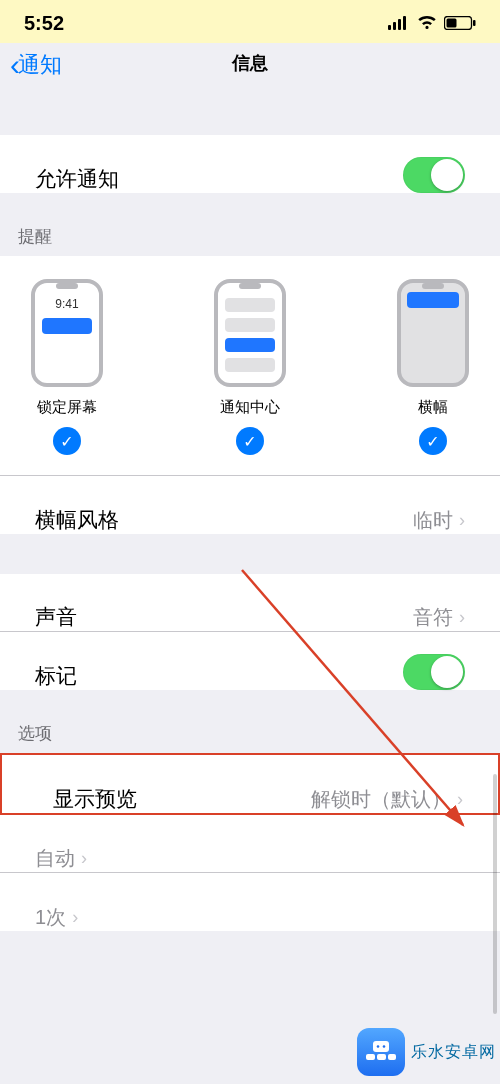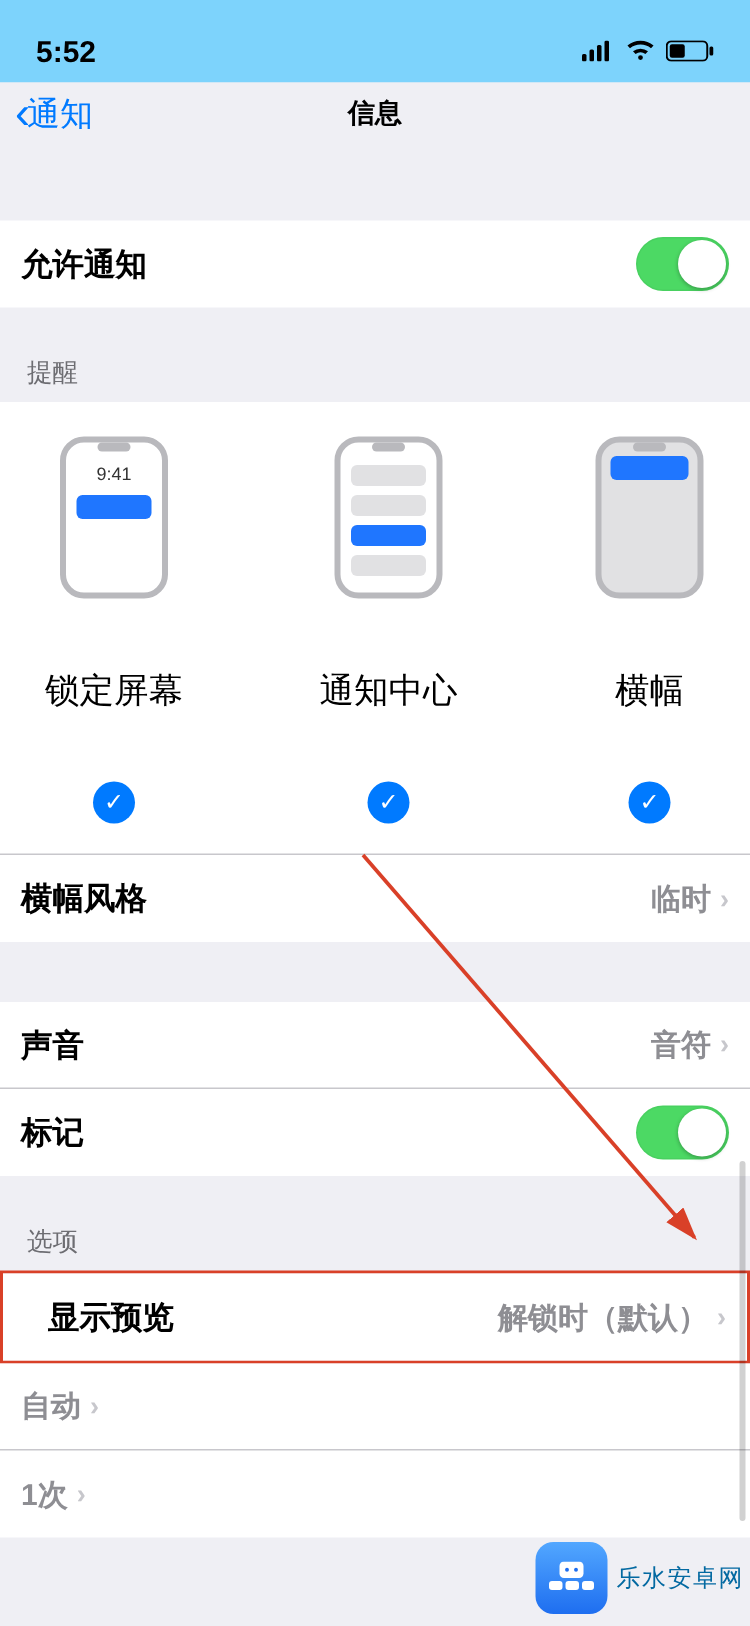--- a/index.html
+++ b/index.html
@@ -10,22 +10,22 @@
       background: #efeff4;
       color: #000;
       position: relative;
       overflow: hidden;
     }
 
     .status-bar {
       display: flex;
       justify-content: space-between;
       align-items: center;
-      padding: 24px 24px 8px;
-      background: #7dd3fc;
+      padding: 12px 24px 8px;
+      background: #fef9c3;
       font-size: 20px;
       font-weight: 600;
     }
     .status-right { display: flex; align-items: center; gap: 6px; }
 
     .nav-bar {
       display: flex;
       align-items: center;
       padding: 8px 10px 16px;
       background: #efeff4;
@@ -45,26 +45,25 @@
     .nav-title {
       flex: 1;
       text-align: center;
       font-size: 18px;
       font-weight: 600;
     }
 
     .section { background: #fff; }
     .row {
       display: flex;
-      align-items: center;
+      align-items: flex-end;
       justify-content: space-between;
-      padding: 0 14px;
+      padding: 0 35px;
       min-height: 58px;
       border-bottom: 0.5px solid #c8c7cc;
-      font-weight: bold;
     }
     .row:last-child { border-bottom: none; }
     .row-label { font-size: 21px; }
     .row-value { color: #8e8e93; font-size: 20px; display: flex; align-items: center; }
     .chevron { color: #c7c7cc; font-size: 18px; margin-left: 6px; }
 
     .spacer { height: 44px; }
     .header-label {
       color: #6d6d72;
       font-size: 17px;
@@ -87,22 +86,22 @@
       box-shadow: 0 1px 3px rgba(0,0,0,0.3);
     }
 
     .alerts-panel {
       background: #fff;
       padding: 22px 30px 20px;
       display: flex;
       justify-content: space-between;
       border-bottom: 0.5px solid #c8c7cc;
     }
-    .alert-opt { display: flex; flex-direction: column; align-items: center; gap: 35px; }
-    .alert-label { font-size: 23px; margin-top: 10px; }
+    .alert-opt { display: flex; flex-direction: column; align-items: center; }
+    .alert-label { font-size: 15px; margin-top: 10px; }
     .alert-check {
       width: 28px; height: 28px;
       background: #007aff;
       border-radius: 50%;
       margin-top: 10px;
       display: flex; align-items: center; justify-content: center;
       color: #fff; font-size: 16px;
     }
 
     .phone-frame { width: 74px; height: 110px; position: relative; }

